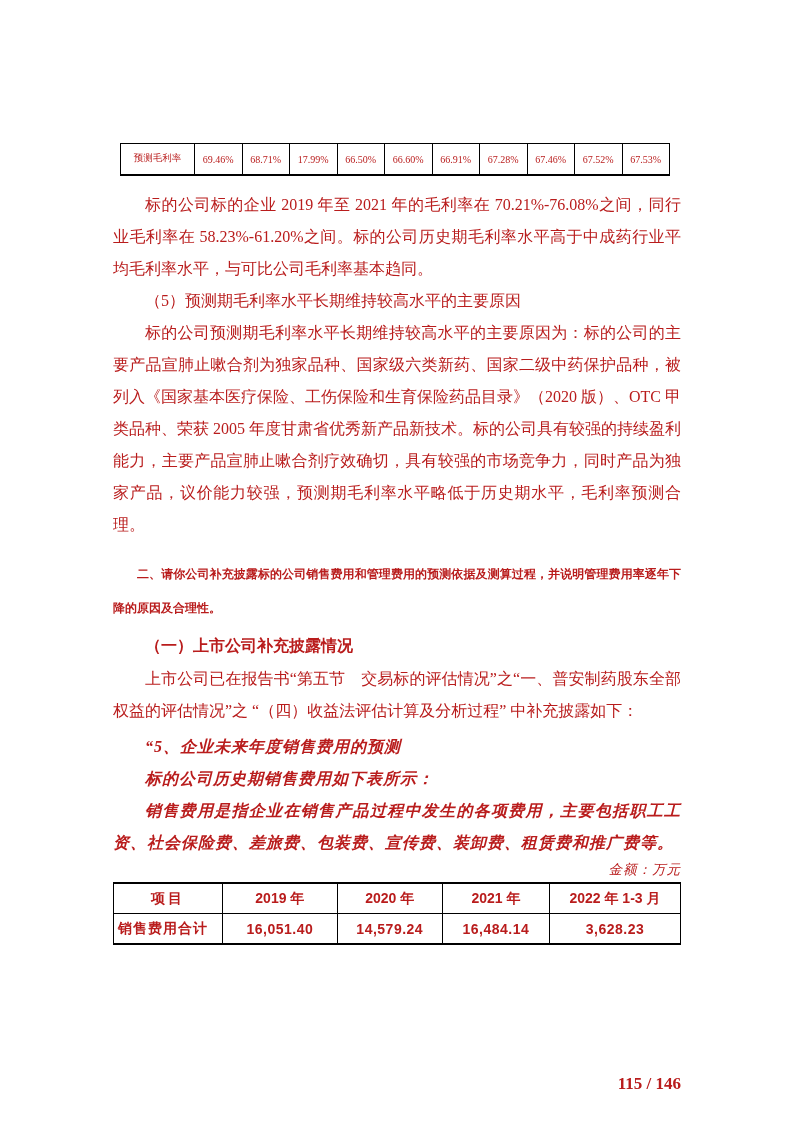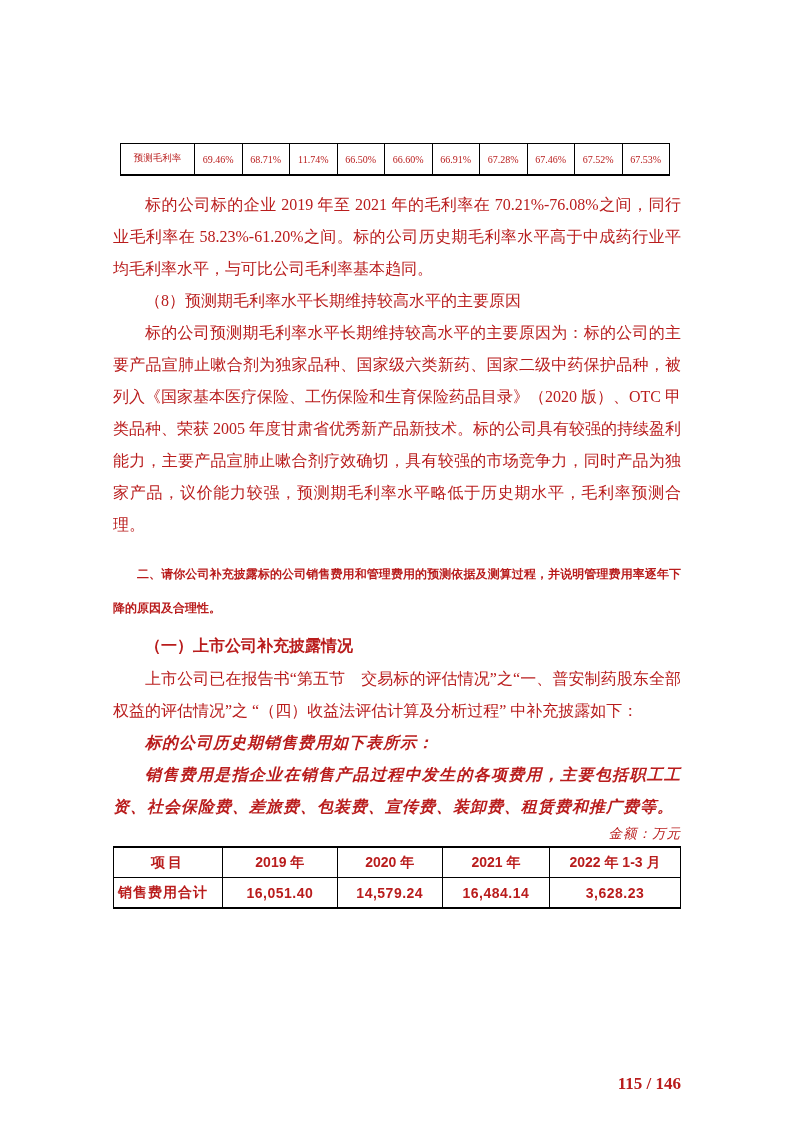--- a/index.html
+++ b/index.html
@@ -126,44 +126,45 @@
 
 <div class="page">
   <div class="content">
 
     <table class="margin-table">
       <tbody>
           <tr>
         <td class="row-label">预测毛利率</td>
         <td>69.46%</td>
         <td>68.71%</td>
-        <td>11.74%</td>
+        <td>17.99%</td>
         <td>66.50%</td>
         <td>66.60%</td>
         <td>66.91%</td>
         <td>67.28%</td>
         <td>67.46%</td>
         <td>67.52%</td>
         <td>67.53%</td>
       </tr>
     </tbody>
       </table>
 
     <p class="para p1">标的公司标的企业 2019 年至 2021 年的毛利率在 70.21%-76.08%之间，同行业毛利率在 58.23%-61.20%之间。标的公司历史期毛利率水平高于中成药行业平均毛利率水平，与可比公司毛利率基本趋同。</p>
 
-    <p class="h-sub">（8）预测期毛利率水平长期维持较高水平的主要原因</p>
+    <p class="h-sub">（5）预测期毛利率水平长期维持较高水平的主要原因</p>
 
     <p class="para">标的公司预测期毛利率水平长期维持较高水平的主要原因为：标的公司的主要产品宣肺止嗽合剂为独家品种、国家级六类新药、国家二级中药保护品种，被列入《国家基本医疗保险、工伤保险和生育保险药品目录》（2020 版）、OTC 甲类品种、荣获 2005 年度甘肃省优秀新产品新技术。标的公司具有较强的持续盈利能力，主要产品宣肺止嗽合剂疗效确切，具有较强的市场竞争力，同时产品为独家产品，议价能力较强，预测期毛利率水平略低于历史期水平，毛利率预测合理。</p>
 
     <p class="h-section">二、请你公司补充披露标的公司销售费用和管理费用的预测依据及测算过程，并说明管理费用率逐年下降的原因及合理性。</p>
 
     <p class="h-one">（一）上市公司补充披露情况</p>
 
     <p class="para p3">上市公司已在报告书“第五节　交易标的评估情况”之“一、普安制药股东全部权益的评估情况”之 “（四）收益法评估计算及分析过程” 中补充披露如下：</p>
 
+    <p class="para kai h5">“5、企业未来年度销售费用的预测</p>
 
     <p class="para kai">标的公司历史期销售费用如下表所示：</p>
 
     <p class="para kai">销售费用是指企业在销售产品过程中发生的各项费用，主要包括职工工资、社会保险费、差旅费、包装费、宣传费、装卸费、租赁费和推广费等。</p>
 
     <div class="unit-label">金额：万元</div>
 
     <table class="expense-table">
       <tbody>
           <tr>

